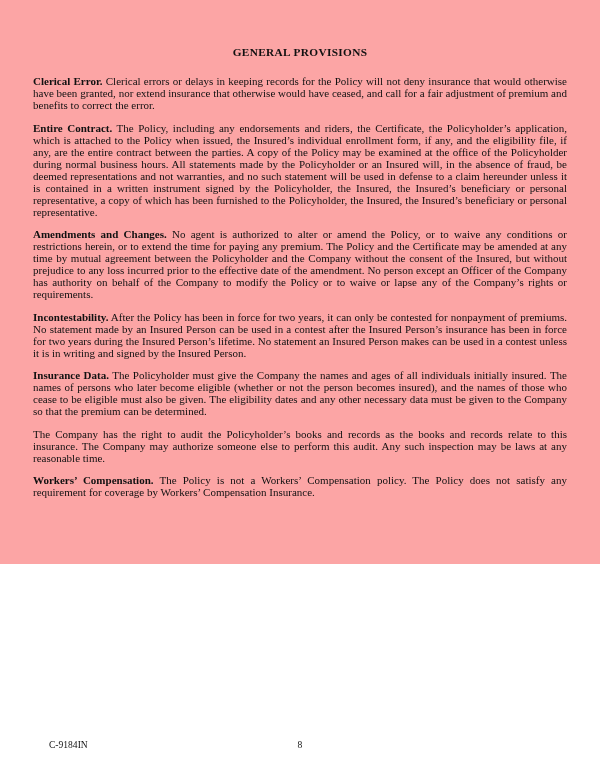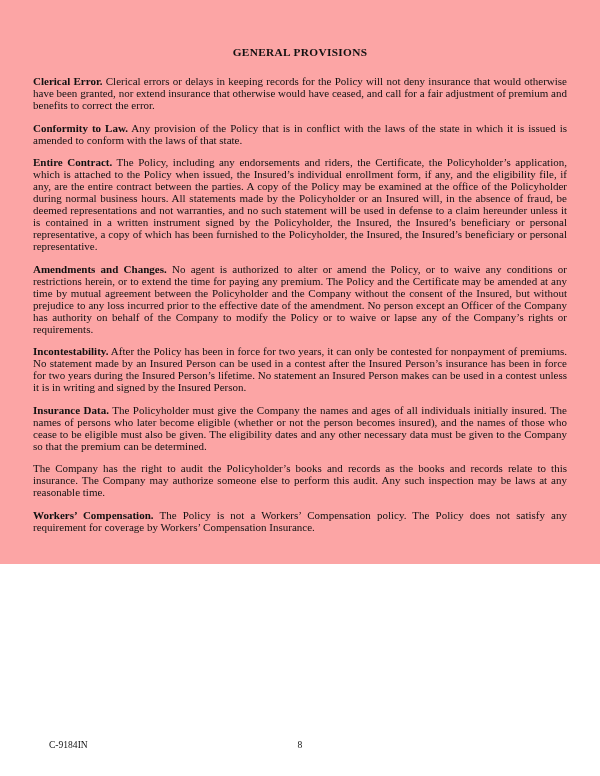--- a/index.html
+++ b/index.html
@@ -84,23 +84,20 @@
 <div class="page">
 
   <div class="content">
 
     <h1 class="page-title">GENERAL PROVISIONS</h1>
 
     <p class="para">
       <span class="term">Clerical Error.</span><span> Clerical errors or delays in keeping records for the Policy will not deny insurance that would otherwise have been granted, nor extend insurance that otherwise would have ceased, and call for a fair adjustment of premium and benefits to correct the error.</span>
     </p>
 
-    <p class="para">
-      <span class="term">Conformity to Law.</span><span> Any provision of the Policy that is in conflict with the laws of the state in which it is issued is amended to conform with the laws of that state.</span>
-    </p>
 
     <p class="para">
       <span class="term">Entire Contract.</span><span> The Policy, including any endorsements and riders, the Certificate, the Policyholder’s application, which is attached to the Policy when issued, the Insured’s individual enrollment form, if any, and the eligibility file, if any, are the entire contract between the parties. A copy of the Policy may be examined at the office of the Policyholder during normal business hours. All statements made by the Policyholder or an Insured will, in the absence of fraud, be deemed representations and not warranties, and no such statement will be used in defense to a claim hereunder unless it is contained in a written instrument signed by the Policyholder, the Insured, the Insured’s beneficiary or personal representative, a copy of which has been furnished to the Policyholder, the Insured, the Insured’s beneficiary or personal representative.</span>
     </p>
 
     <p class="para">
       <span class="term">Amendments and Changes.</span><span> No agent is authorized to alter or amend the Policy, or to waive any conditions or restrictions herein, or to extend the time for paying any premium. The Policy and the Certificate may be amended at any time by mutual agreement between the Policyholder and the Company without the consent of the Insured, but without prejudice to any loss incurred prior to the effective date of the amendment. No person except an Officer of the Company has authority on behalf of the Company to modify the Policy or to waive or lapse any of the Company’s rights or requirements.</span>
     </p>
 
     <p class="para">

